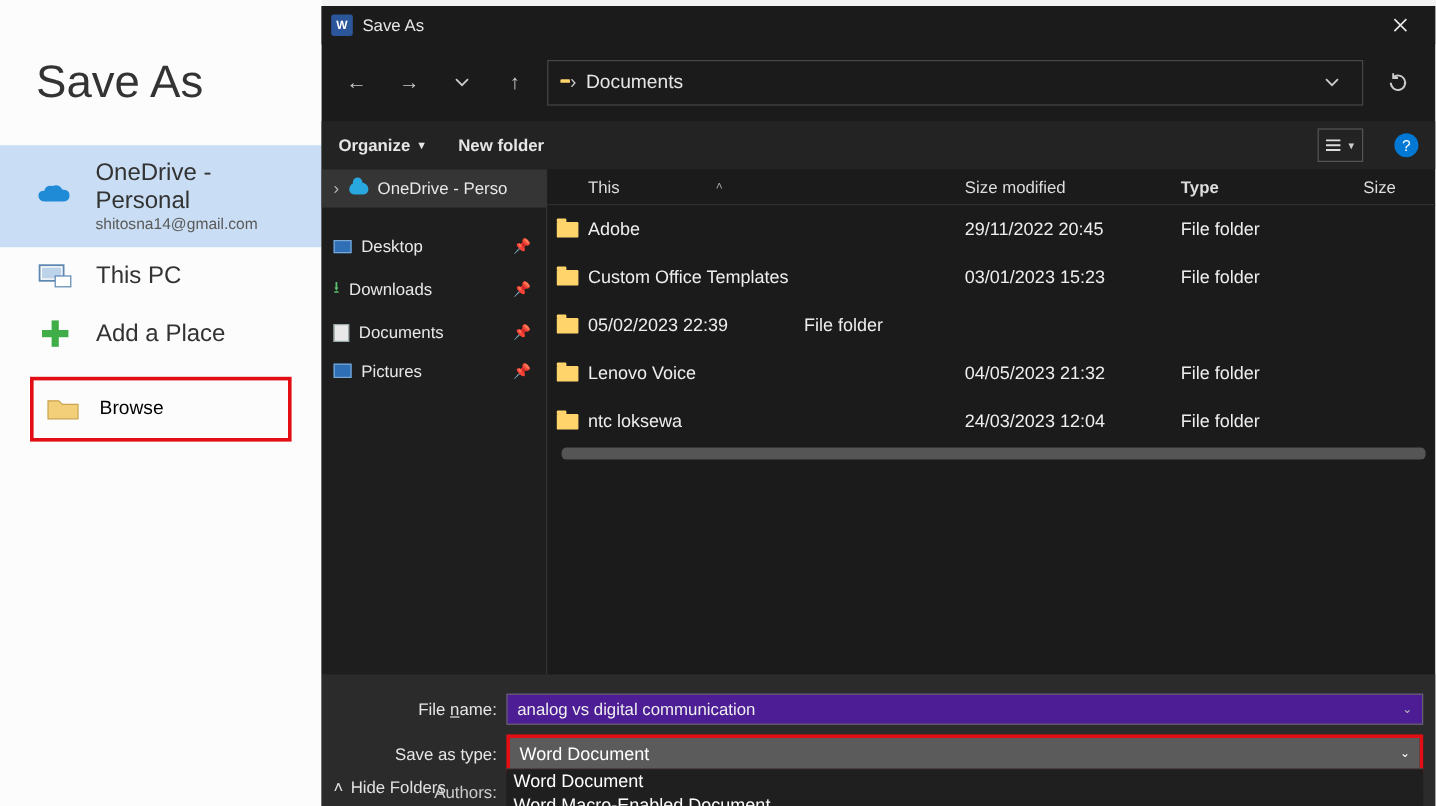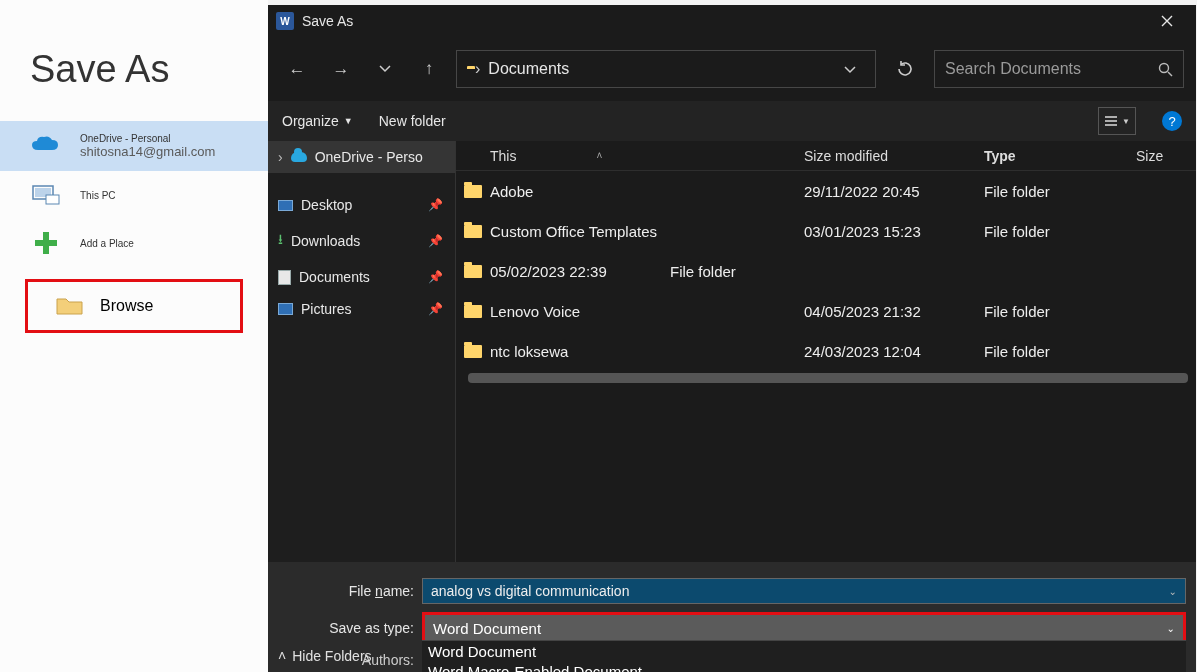--- a/index.html
+++ b/index.html
@@ -5,42 +5,42 @@
   * { margin: 0; padding: 0; box-sizing: border-box; font-family: "Segoe UI", Tahoma, sans-serif; }
   body { width: 1197px; height: 672px; background: #f3f3f3; overflow: hidden; position: relative; }
 
   
   .primary { width: 268px; height: 672px; background: #fcfcfc; position: absolute; left:0; top:0; }
   .primary-title { font-size: 38px; font-weight: 400; color: #333; padding: 48px 0 0 30px; }
   .loc-list { margin-top: 30px; }
   .loc-item { display:flex; align-items:center; padding: 12px 10px 12px 30px; gap:18px; cursor:pointer; }
   .loc-item.selected { background:#c9def4; }
   .loc-item .texts { display:flex; flex-direction:column; }
-  .loc-item .line1 { font-size:10px; color:#333; }
+  .loc-item .line1 { font-size:20px; color:#333; }
   .loc-item .line2 { font-size:13px; color:#5a5a5a; }
   .loc-icon { width:32px; height:24px; display:flex; align-items:center; justify-content:center; }
-  .browse-box { border:3px solid #e30e13; margin:12px 25px 0 25px; padding:12px 26px; display:flex; align-items:center; gap:14px; }
+  .browse-box { border:3px solid #e30e13; margin:12px 25px 0 25px; padding:12px 9px; display:flex; align-items:center; gap:14px; }
 
   
   .dialog { position:absolute; left:268px; top:5px; width:928px; height:667px; background:#1b1b1b; color:#e6e6e6; display:flex; flex-direction:column; }
   .titlebar { height:32px; display:flex; align-items:center; padding:0 8px; background:#1b1b1b; }
   .titlebar .word-badge { width:18px; height:18px; background:#2b579a; color:#fff; font-size:10px; font-weight:600; display:flex; align-items:center; justify-content:center; border-radius:2px; margin-right:8px; }
   .titlebar .title { font-size:14px; }
   .titlebar .spacer { flex:1; }
   .titlebar .close { width:42px; height:32px; display:flex; align-items:center; justify-content:center; cursor:pointer; }
 
   .navrow { height:64px; display:flex; align-items:center; padding:0 12px; gap:10px; }
   .navbtn { width:34px; height:34px; display:flex; align-items:center; justify-content:center; color:#ccc; cursor:pointer; font-size:17px; }
   .pathbox { flex:1; height:38px; border:1px solid #474747; display:flex; align-items:center; padding:0 10px; gap:8px; min-width:0; }
   .pathbox .chev-area { margin-left:auto; width:30px; text-align:center; color:#ccc; }
   .refresh { width:38px; height:38px; display:flex; align-items:center; justify-content:center; color:#ccc; }
   .searchbox { width:250px; height:38px; border:1px solid #474747; display:flex; align-items:center; padding:0 10px; color:#9a9a9a; justify-content:space-between; }
 
   .toolbar { height:40px; background:#232323; display:flex; align-items:center; padding:0 14px; gap:26px; }
-  .tool-link { font-size:14px; color:#e6e6e6; cursor:pointer; display:flex; align-items:center; gap:5px; }
+  .tool-link { font-size:14px; color:#e6e6e6; cursor:pointer; display:flex; align-items:center; gap:5px;font-weight:bold; }
   .toolbar .flex { flex:1; }
   .view-btn { width:38px; height:28px; border:1px solid #555; display:flex; align-items:center; justify-content:center; gap:4px; }
   .help { width:20px; height:20px; border-radius:50%; background:#0078d4; color:#fff; display:flex; align-items:center; justify-content:center; font-size:13px; }
 
   .body { flex:1; display:flex; min-height:0; }
   .tree { width:188px; background:#1e1e1e; border-right:1px solid #333; overflow:hidden; }
   .tree ul { list-style:none; }
   .tree li { display:flex; align-items:center; gap:8px; padding:8px 8px 8px 10px; font-size:14px; color:#e8e8e8; cursor:pointer; }
   .tree li.active { background:#353535; }
   .pin { color:#9a9a9a; font-size:12px; margin-left:auto; margin-right:4px; }
@@ -61,21 +61,21 @@
   .folder-glyph::before { content:""; position:absolute; width:8px; height:3px; background:#ffd56b; top:-3px; left:0; border-radius:1px 1px 0 0; }
   .filerow .fname { flex:1; font-size:15px; color:#eee; }
   .filerow .fdate { width:180px; font-size:15px; color:#eee; }
   .filerow .ftype { width:152px; font-size:15px; color:#eee; }
   .filerow .fsize { width:60px; }
   .hscroll { height:10px; margin:2px 8px 0 12px; background:#555; border-radius:4px; }
 
   .lower { background:#2b2b2b; padding:16px 10px 4px 10px; position:relative; }
   .formrow { display:flex; align-items:center; margin-bottom:8px; }
   .formrow .lbl { width:144px; text-align:right; padding-right:8px; font-size:14px; color:#e6e6e6; }
-  .formrow .field { flex:1; height:26px; border:1px solid #666; background:#0c4a6e; display:flex; align-items:center; padding:0 8px; font-size:14px; justify-content:space-between; color:#eee; }
+  .formrow .field { flex:1; height:26px; border:1px solid #666; background:#4c1d95; display:flex; align-items:center; padding:0 8px; font-size:14px; justify-content:space-between; color:#eee; }
   .typefield-wrap { flex:1; border:3px solid #e30e13; }
   .typefield { height:26px; background:#5b5b5b; display:flex; align-items:center; padding:0 8px; font-size:15px; color:#fff; justify-content:space-between; }
   .author-row { display:flex; align-items:center; margin:6px 0 0 0; }
   .author-row .lbl { width:144px; text-align:right; padding-right:8px; font-size:14px; color:#ccc; }
 
   .dropdown { position:absolute; left:154px; right:10px; top:78px; border-top:1px solid #444; }
   .dropdown .opt { height:20px; display:flex; align-items:center; padding:0 6px; font-size:15px; color:#fff; background:#1f1f1f; cursor:pointer; }
 
   .footer { position:absolute; left:0; bottom:8px; display:flex; align-items:center; gap:6px; color:#e0e0e0; font-size:14px; padding-left:10px; cursor:pointer; }
 
@@ -165,27 +165,20 @@
           </svg></span>
     </div>
 
     <span class="refresh">
       <svg width="18" height="18">
           <path d="M3 9a6 6 0 1 0 2-4.5" stroke="#ccc" fill="none" stroke-width="1.6"></path>
           <path d="M5 1 L5 5 L9 5" stroke="#ccc" fill="none" stroke-width="1.6"></path>
         </svg>
     </span>
 
-    <div class="searchbox">
-      <span>Search Documents</span>
-      <svg width="15" height="15">
-          <circle cx="6" cy="6" r="4.5" stroke="#bbb" fill="none" stroke-width="1.4"></circle>
-          <path d="M10 10 L14 14" stroke="#bbb" stroke-width="1.4"></path>
-        </svg>
-    </div>
   </div>
 
   <div class="toolbar">
     <span class="tool-link">
         <span>Organize</span> 
         <span style="font-size:9px">▼</span>
       </span>
     <span class="tool-link">New folder</span>
     <span class="flex"></span>
     <span class="view-btn">

